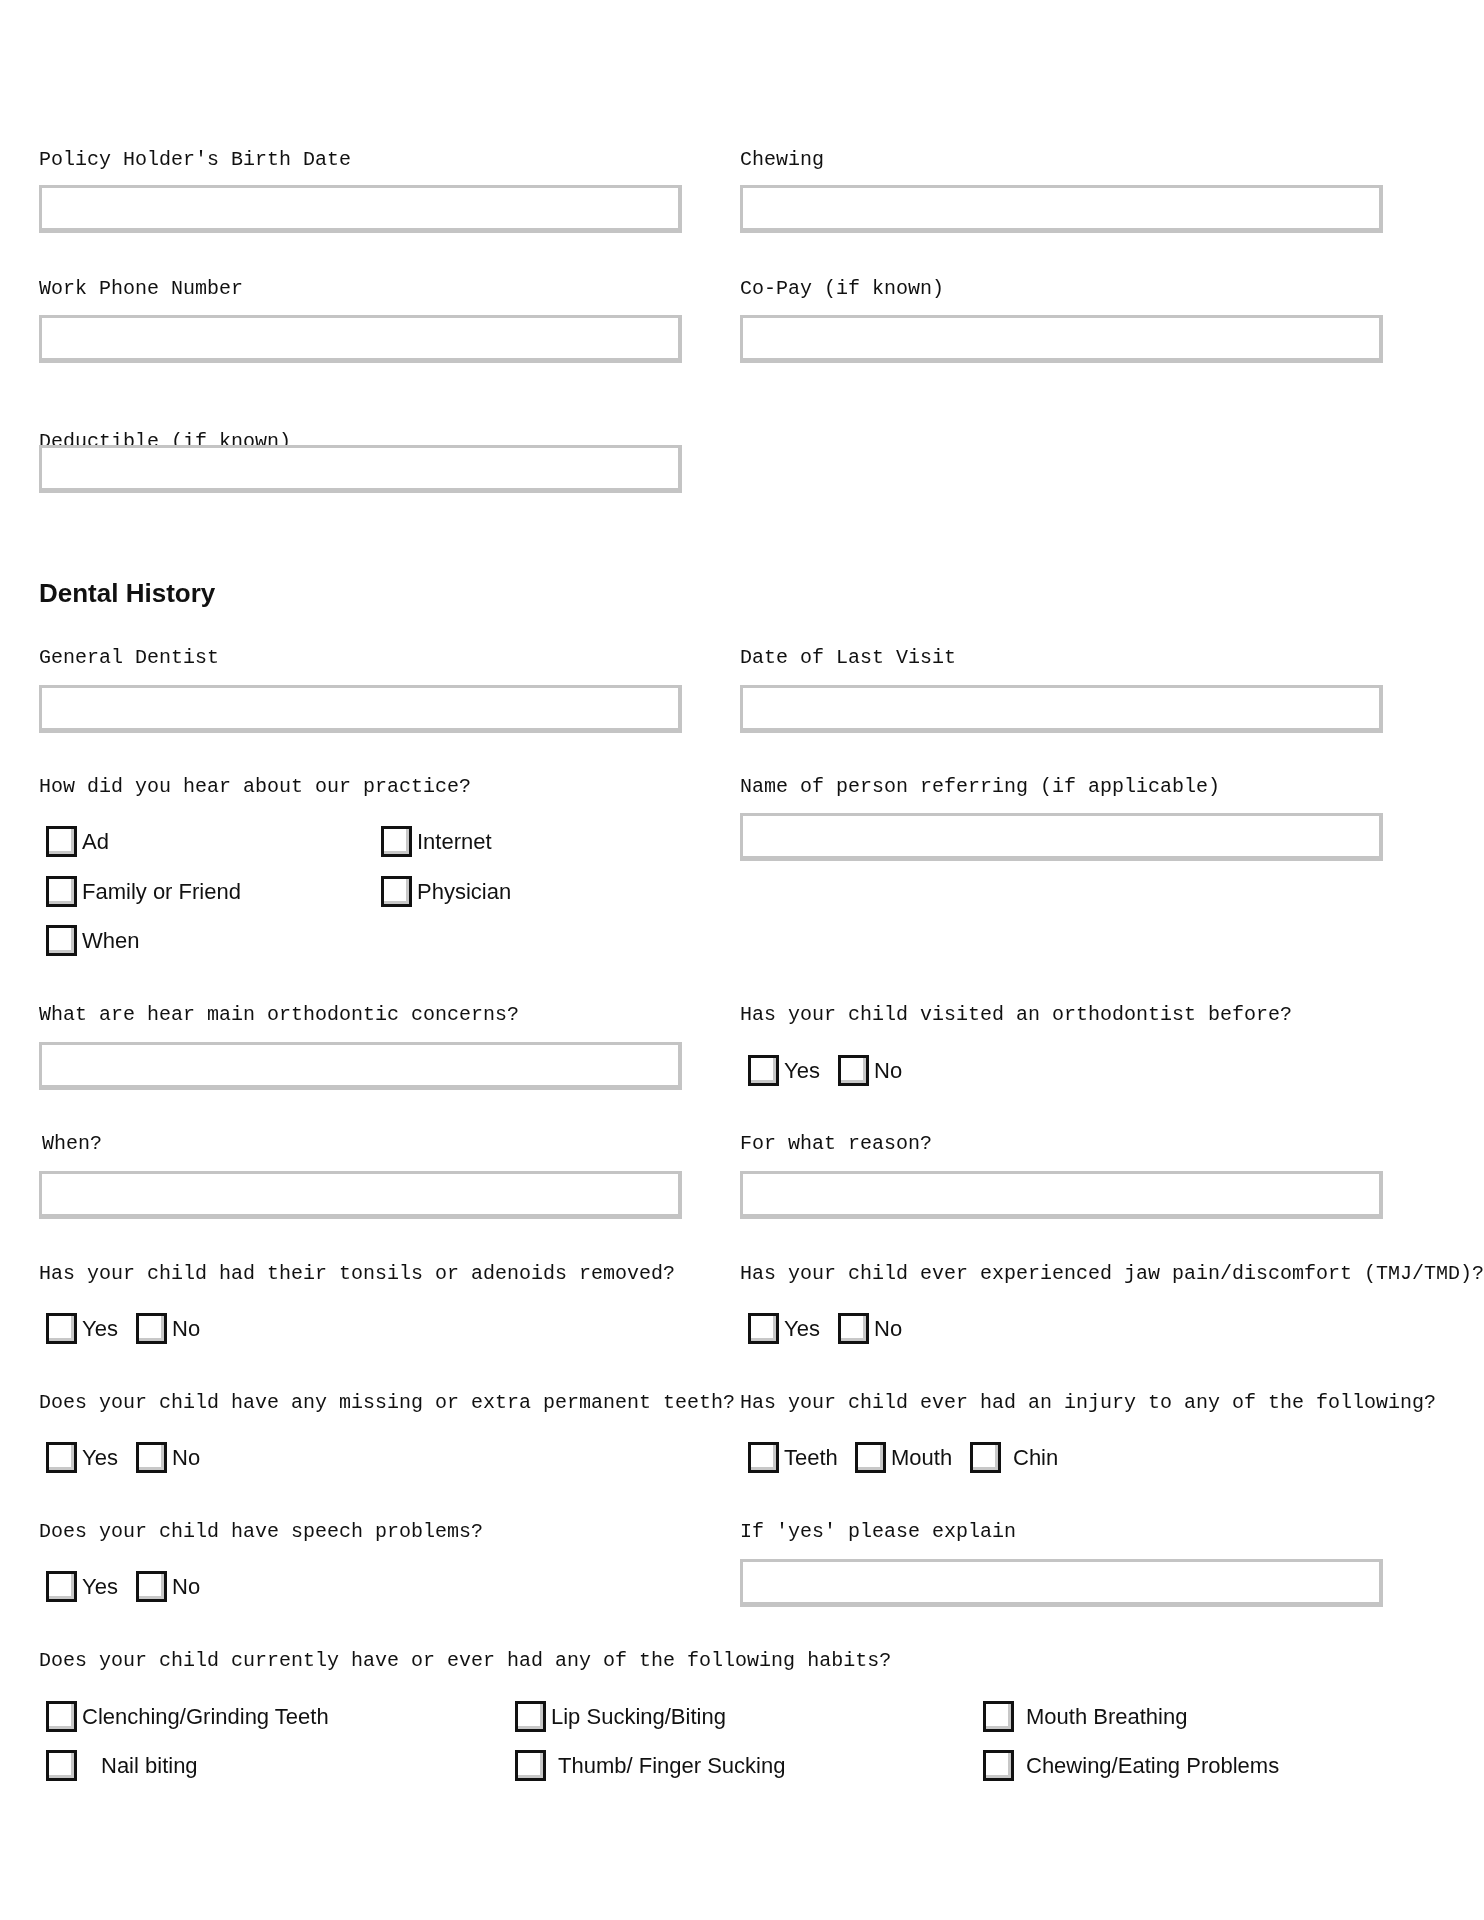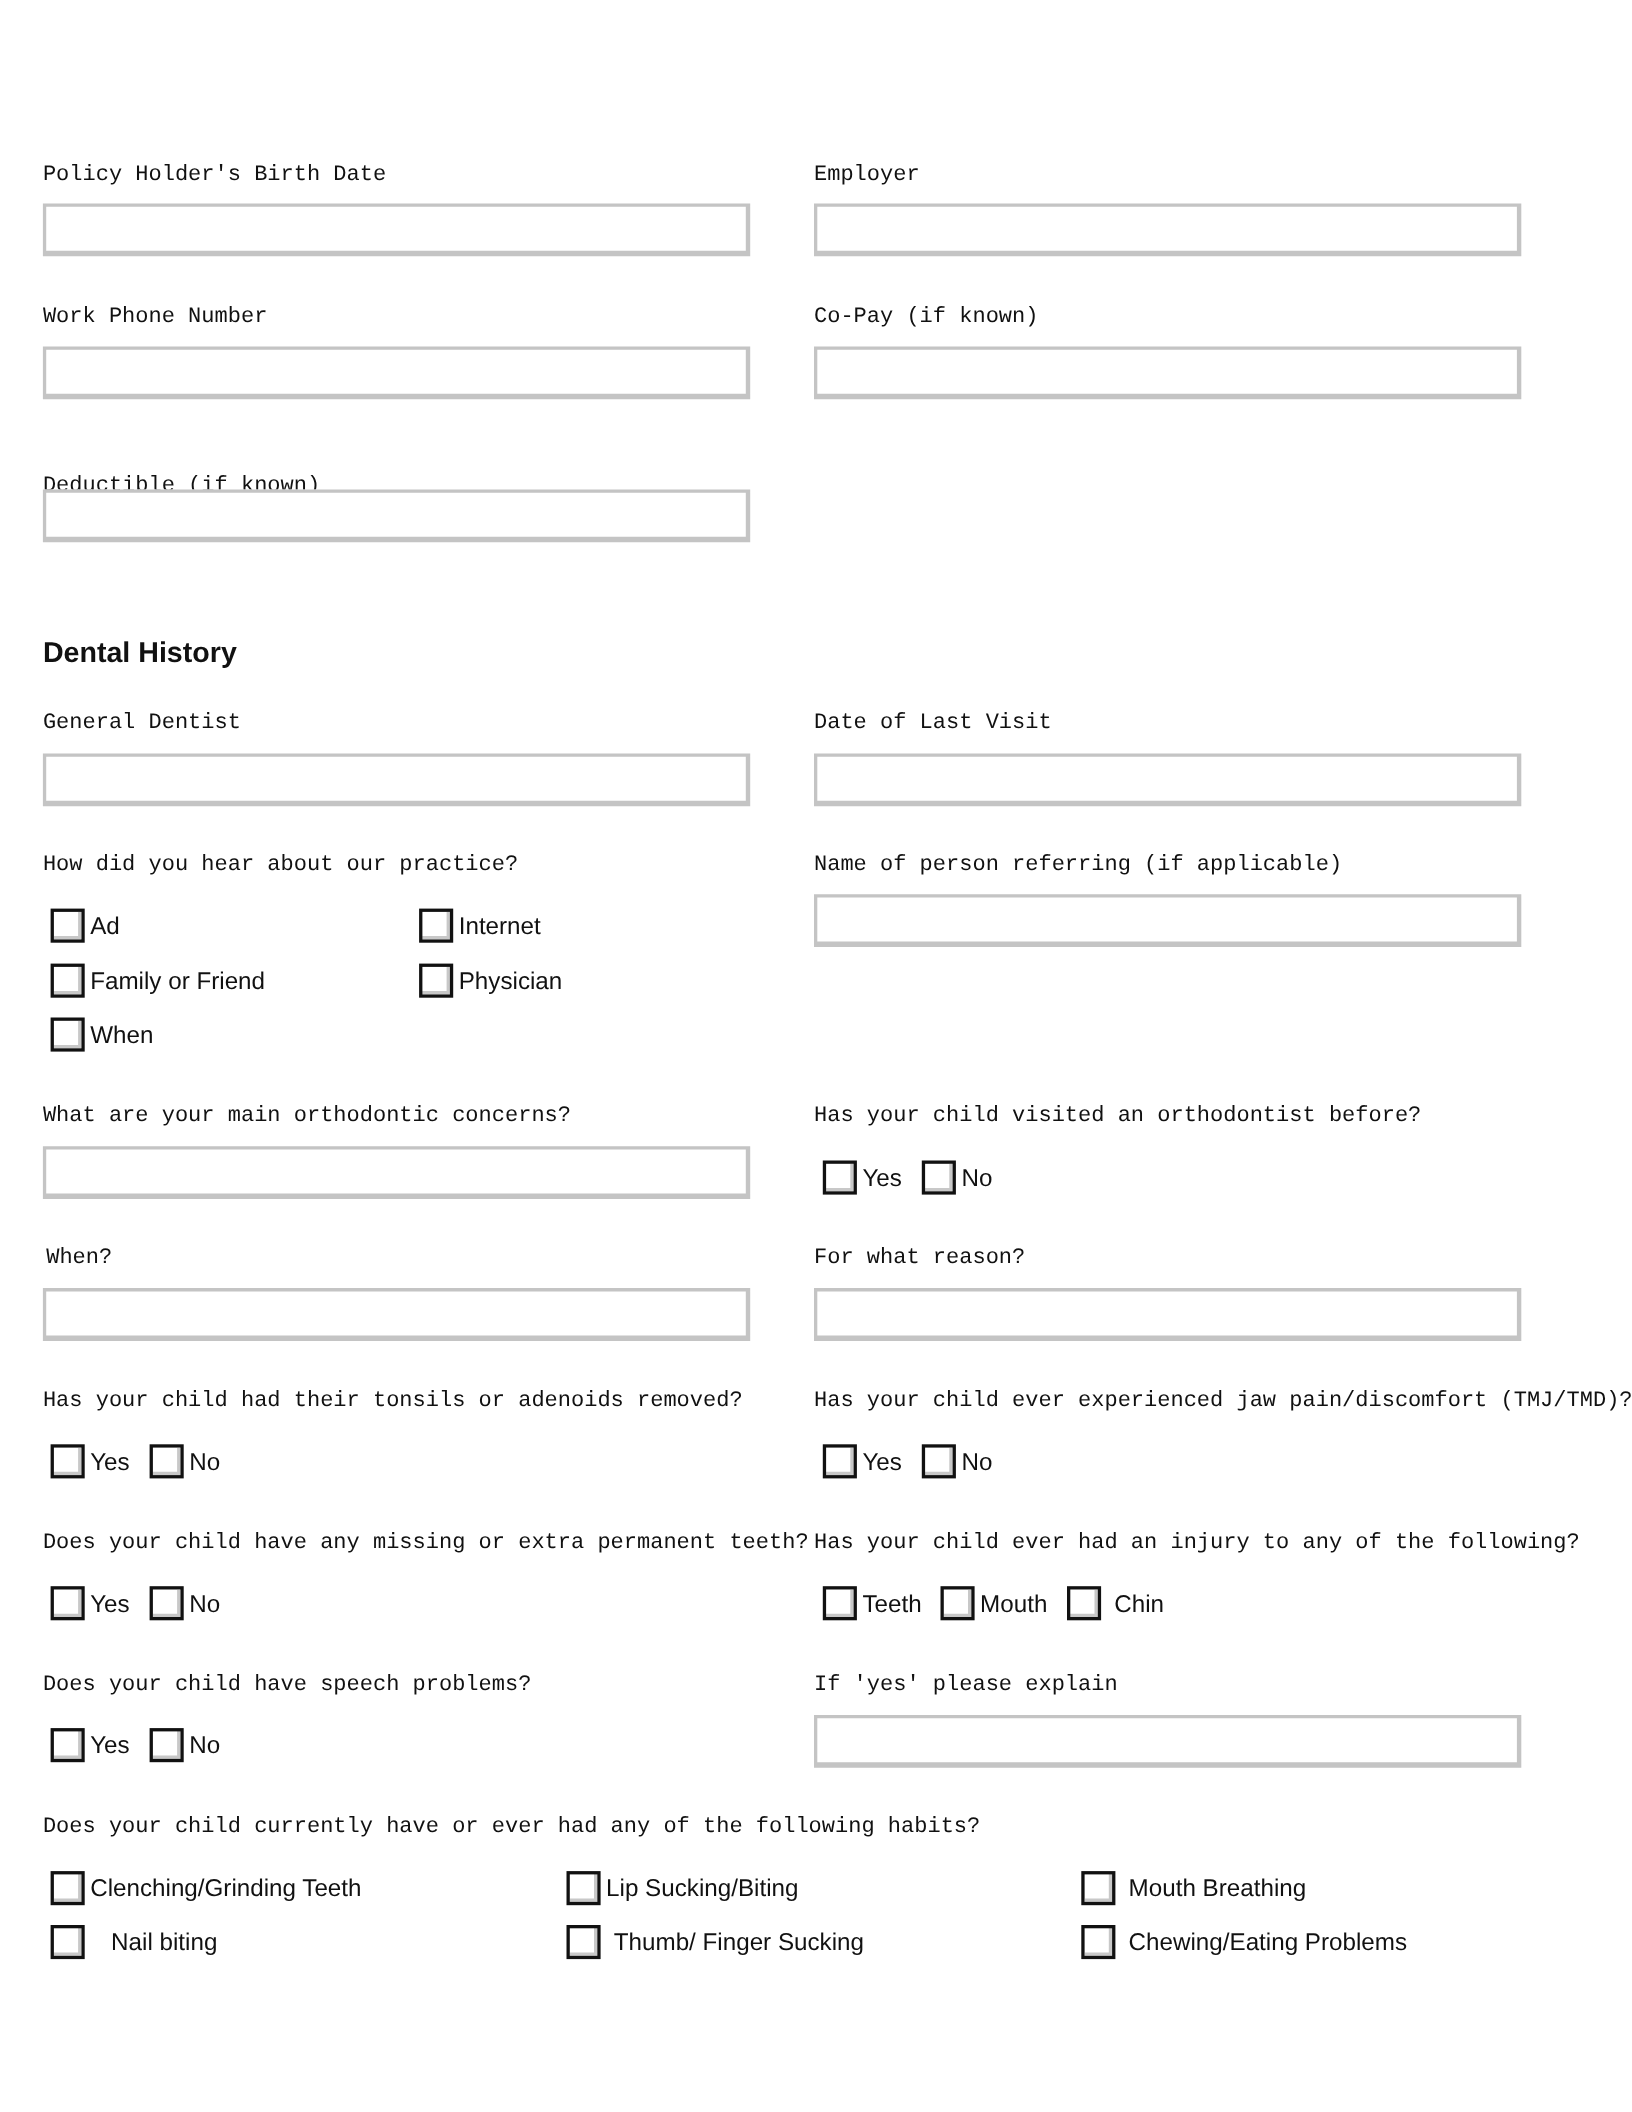--- a/index.html
+++ b/index.html
@@ -12,21 +12,21 @@
   .cb { position:absolute; display:flex; align-items:center; }
   .box { width:31px; height:31px; box-sizing:border-box; border:3px solid #111;
          background:#fff; box-shadow: inset -3px -3px 0 #c8c8c8; }
   .cbtext { font-size:22px; margin-left:5px; white-space:nowrap; }
 </style>
 </head>
 <body>
 
 <div class="lbl" style="left:39px;top:147px">Policy Holder's Birth Date</div>
 <div class="field" style="left:39px;top:185px"></div>
-<div class="lbl" style="left:740px;top:147px">Employer</div>
+<div class="lbl" style="left:740px;top:147px">Chewing</div>
 <div class="field" style="left:740px;top:185px"></div>
 
 <div class="lbl" style="left:39px;top:276px">Work Phone Number</div>
 <div class="field" style="left:39px;top:315px"></div>
 <div class="lbl" style="left:740px;top:276px">Co-Pay (if known)</div>
 <div class="field" style="left:740px;top:315px"></div>
 
 <div class="lbl" style="left:39px;top:429px">Deductible (if known)</div>
 <div class="field" style="left:39px;top:445px"></div>
 
@@ -55,21 +55,21 @@
     <span class="cbtext">Physician</span>
   </div>
 <div class="cb" style="left:46px;top:925px">
     <span class="box"></span>
     <span class="cbtext">When</span>
   </div>
 
 <div class="lbl" style="left:740px;top:774px">Name of person referring (if applicable)</div>
 <div class="field" style="left:740px;top:813px"></div>
 
-<div class="lbl" style="left:39px;top:1002px">What are your main orthodontic concerns?</div>
+<div class="lbl" style="left:39px;top:1002px">What are hear main orthodontic concerns?</div>
 <div class="field" style="left:39px;top:1042px"></div>
 <div class="lbl" style="left:740px;top:1002px">Has your child visited an orthodontist before?</div>
 <div class="cb" style="left:748px;top:1055px">
     <span class="box"></span>
     <span class="cbtext">Yes</span>
   </div>
 <div class="cb" style="left:838px;top:1055px">
     <span class="box"></span>
     <span class="cbtext">No</span>
   </div>

